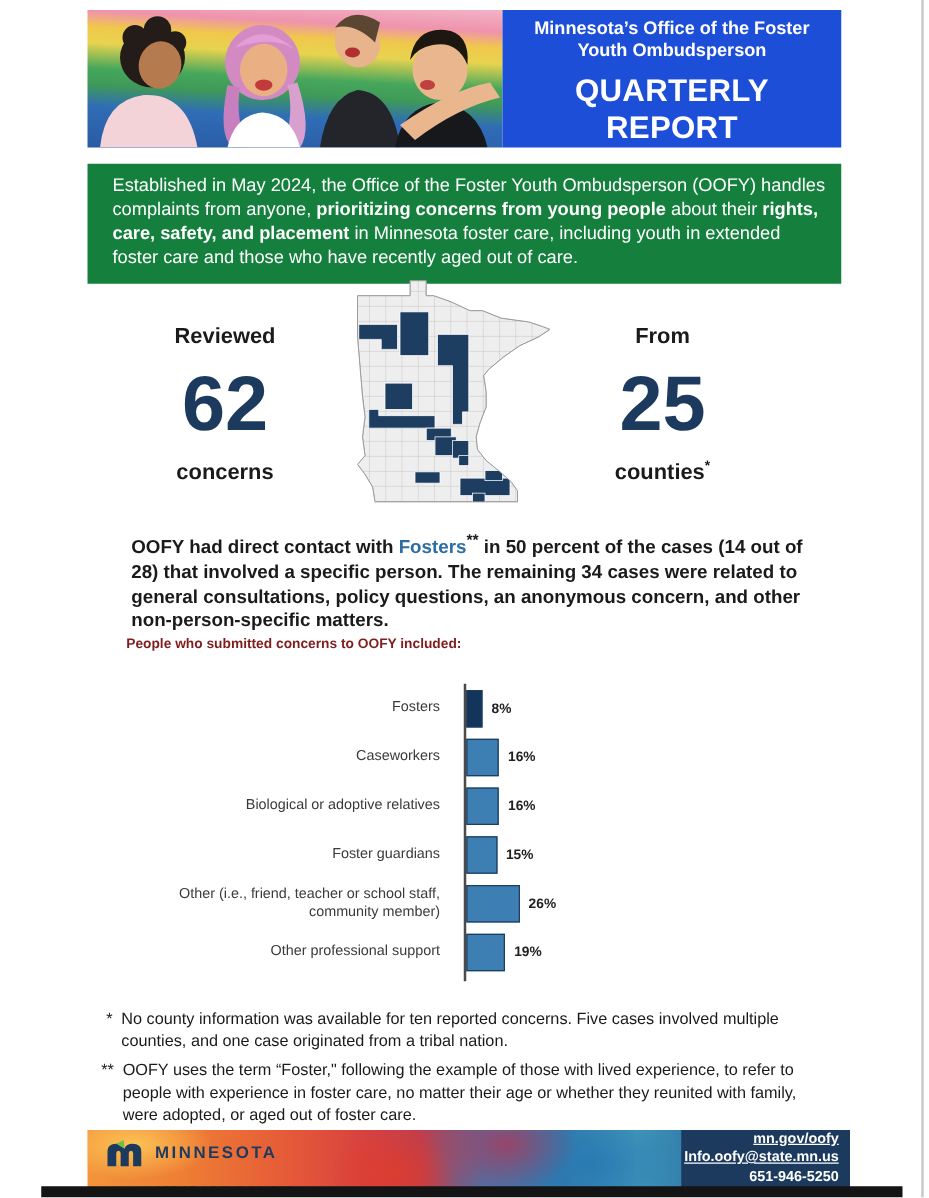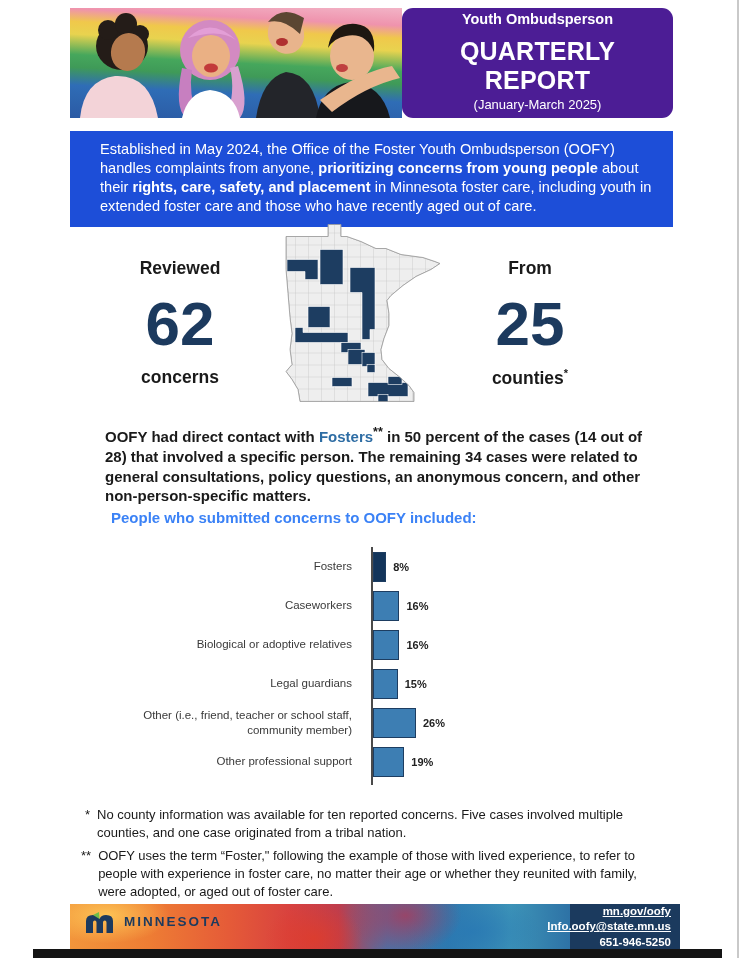--- a/index.html
+++ b/index.html
@@ -2,44 +2,44 @@
 <html><head>
 <meta charset="utf-8">
 <style>
   * { margin:0; padding:0; box-sizing:border-box; }
   body { width:743px; height:958px; background:#ffffff; font-family:"Liberation Sans", sans-serif; overflow:hidden; }
   .page { position:relative; width:743px; height:958px; background:#fff; }
 
   
   .photo { position:absolute; left:70px; top:8px; width:332px; height:110px; overflow:hidden;
     background:linear-gradient(183deg,#f2b3c6 0%,#ef93ad 14%,#f0c84b 24%,#e8d34f 34%,#46a75c 50%,#3f9a58 60%,#2f6db6 74%,#2b5aa4 100%); }
-  .title-box { position:absolute; left:402px; top:8px; width:271px; height:110px; background:#4c1d95; color:#fff;
-    display:flex; flex-direction:column; align-items:center; justify-content:flex-end; text-align:center; padding:6px 10px;border-radius:11px; }
+  .title-box { position:absolute; left:402px; top:8px; width:271px; height:110px; background:#1d4ed8; color:#fff;
+    display:flex; flex-direction:column; align-items:center; justify-content:space-between; text-align:center; padding:6px 10px; }
   .org-line { font-size:14.5px; font-weight:600; line-height:1.25; }
   .report-title { font-size:25px; font-weight:800; letter-spacing:.2px; margin-top:9px; }
   .period { font-size:13px; font-weight:400; margin-top:2px; }
 
   
-  .banner { position:absolute; left:70px; top:131px; width:603px; background:#1d4ed8; color:#fff;
-    padding:9px 13px 11px 30px; font-size:14.6px; line-height:1.3; }
+  .banner { position:absolute; left:70px; top:131px; width:603px; background:#15803d; color:#fff;
+    padding:9px 13px 11px 20px; font-size:14.6px; line-height:1.3; }
   .banner b { font-weight:700; }
 
   
   .stat { position:absolute; width:160px; text-align:center; color:#1a1a1a; }
   .stat-left { left:100px; top:258px; }
   .stat-right { left:450px; top:258px; }
   .stat .lbl { font-size:17.5px; font-weight:700; }
   .stat .num { font-size:62px; font-weight:800; color:#1c3a5e; line-height:1.0; margin:14px 0 12px 0; }
   .stat sup { font-size:11px; }
   .map-wrap { position:absolute; left:283px; top:220px; width:160px; height:186px; }
 
   
   .para { position:absolute; left:105px; top:424px; width:542px; font-size:15px; font-weight:700; color:#1a1a1a; line-height:1.32; }
   .para .fosters { color:#2e6da4; }
-  .chart-title { position:absolute; left:111px; top:509px; font-size:15px; font-weight:700; color:#3b82f6; }
+  .chart-title { position:absolute; left:101px; top:509px; font-size:11px; font-weight:700; color:#7f1d1d; }
 
   
   .chart { position:absolute; left:105px; top:547px; width:520px; height:238px; }
   .chart .axis { position:absolute; left:266px; top:0; width:1.6px; height:238px; background:#4a4a4a; }
   .chart-row { display:flex; align-items:center; height:39px; }
   .cat-label { width:258px; padding-right:11px; text-align:right; font-size:11.5px; color:#3a3a3a; line-height:1.25; }
   .bar-area { display:flex; align-items:center; padding-left:268px; margin-left:-258px; flex:1; }
   .bar { height:30px; border:1.5px solid #1d3d61; }
   .pct { font-size:11px; font-weight:700; color:#222; margin-left:7px; }
 
@@ -54,21 +54,21 @@
     background:
       radial-gradient(ellipse 90px 40px at 6% 25%, rgba(255,205,90,.85), transparent 70%),
       radial-gradient(ellipse 70px 50px at 40% 75%, rgba(225,60,40,.75), transparent 70%),
       radial-gradient(ellipse 80px 55px at 55% 25%, rgba(205,40,65,.6), transparent 70%),
       radial-gradient(ellipse 90px 50px at 66% 60%, rgba(40,120,180,.8), transparent 75%),
       linear-gradient(90deg,#f2953b 0%,#ee7d34 13%,#e55b38 26%,#d8423f 36%,#bf3d4c 44%,#4e6fa3 52%,#2f79ae 62%,#3e95b8 72%,#2a6ba2 84%,#1f5f97 100%); }
   .logo { position:absolute; left:14px; top:7px; display:flex; align-items:flex-start; }
   .logo-mark { width:34px; height:24px; margin-right:6px; }
   .logo-name { font-size:13.5px; font-weight:800; letter-spacing:2px; color:#1c3a5e; line-height:1.2; margin-top:3px; }
   .logo-sub { font-size:7.5px; font-weight:700; letter-spacing:1.1px; color:#27496e; line-height:1.45; margin-top:17px; }
-  .contact-box { position:absolute; right:0; top:0; width:110px; height:46px; background:#1b3a5e; color:#fff;
+  .contact-box { position:absolute; right:0; top:0; width:135px; height:46px; background:#1b3a5e; color:#fff;
     display:flex; flex-direction:column; align-items:flex-end; justify-content:center; padding:4px 9px; font-size:11.5px; font-weight:700; line-height:1.35; }
   .contact-box .u { text-decoration:underline; }
   .contact-box span { color:#fff; cursor:pointer; }
 
   
   .bottom-bar { position:absolute; left:33px; top:949px; width:689px; height:9px; background:#141414; }
   .edge-line { position:absolute; left:737px; top:0; width:2px; height:958px; background:#c9c9c9; }
 </style>
 </head>
 <body>
@@ -191,21 +191,21 @@
 
     <div class="chart-row">
       <div class="cat-label">Biological or adoptive relatives</div>
       <div class="bar-area">
         <div class="bar" style="width: 26.4px; background: rgb(61, 126, 179);"></div>
         <div class="pct">16%</div>
       </div>
     </div>
 
     <div class="chart-row">
-      <div class="cat-label">Legal guardians</div>
+      <div class="cat-label">Foster guardians</div>
       <div class="bar-area">
         <div class="bar" style="width: 24.75px; background: rgb(61, 126, 179);"></div>
         <div class="pct">15%</div>
       </div>
     </div>
 
     <div class="chart-row">
       <div class="cat-label">Other (i.e., friend, teacher or school staff, community member)</div>
       <div class="bar-area">
         <div class="bar" style="width: 42.9px; background: rgb(61, 126, 179);"></div>

